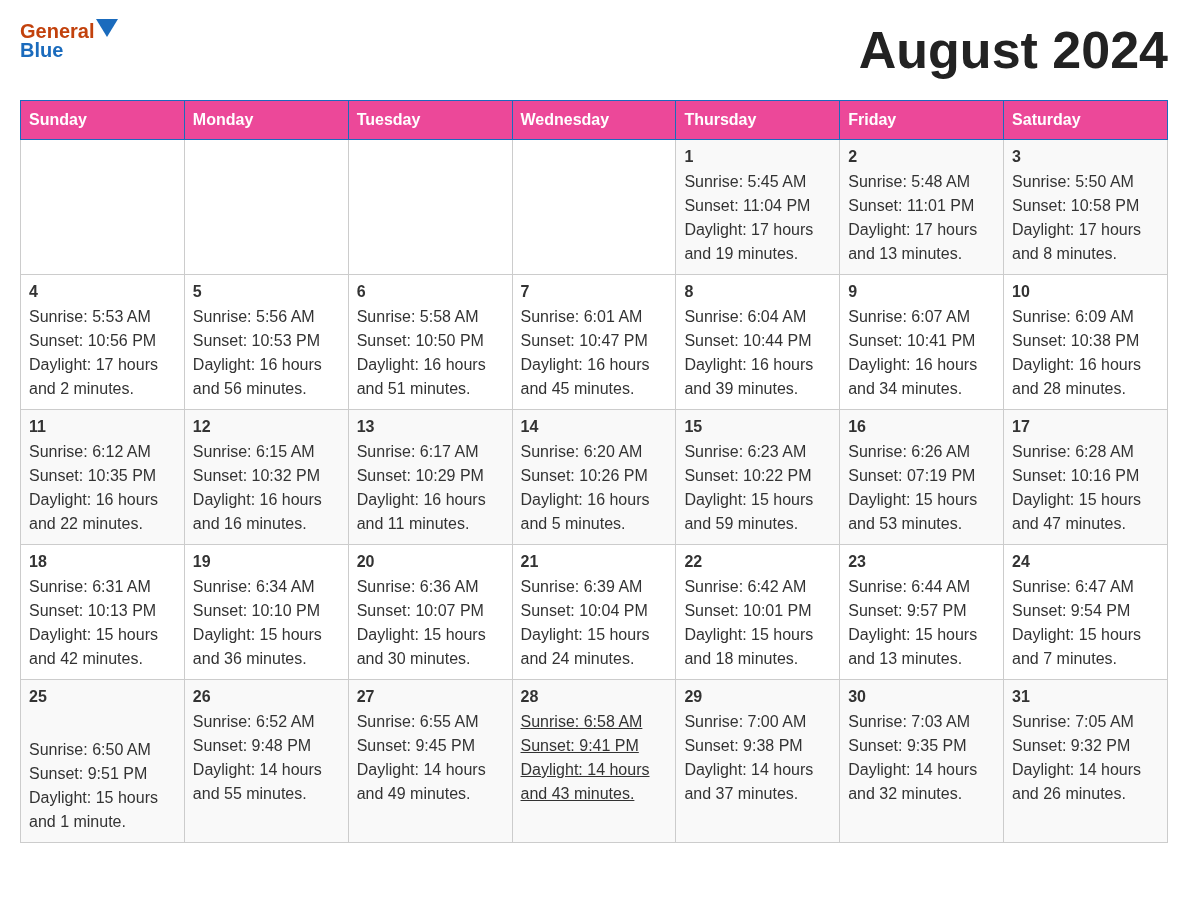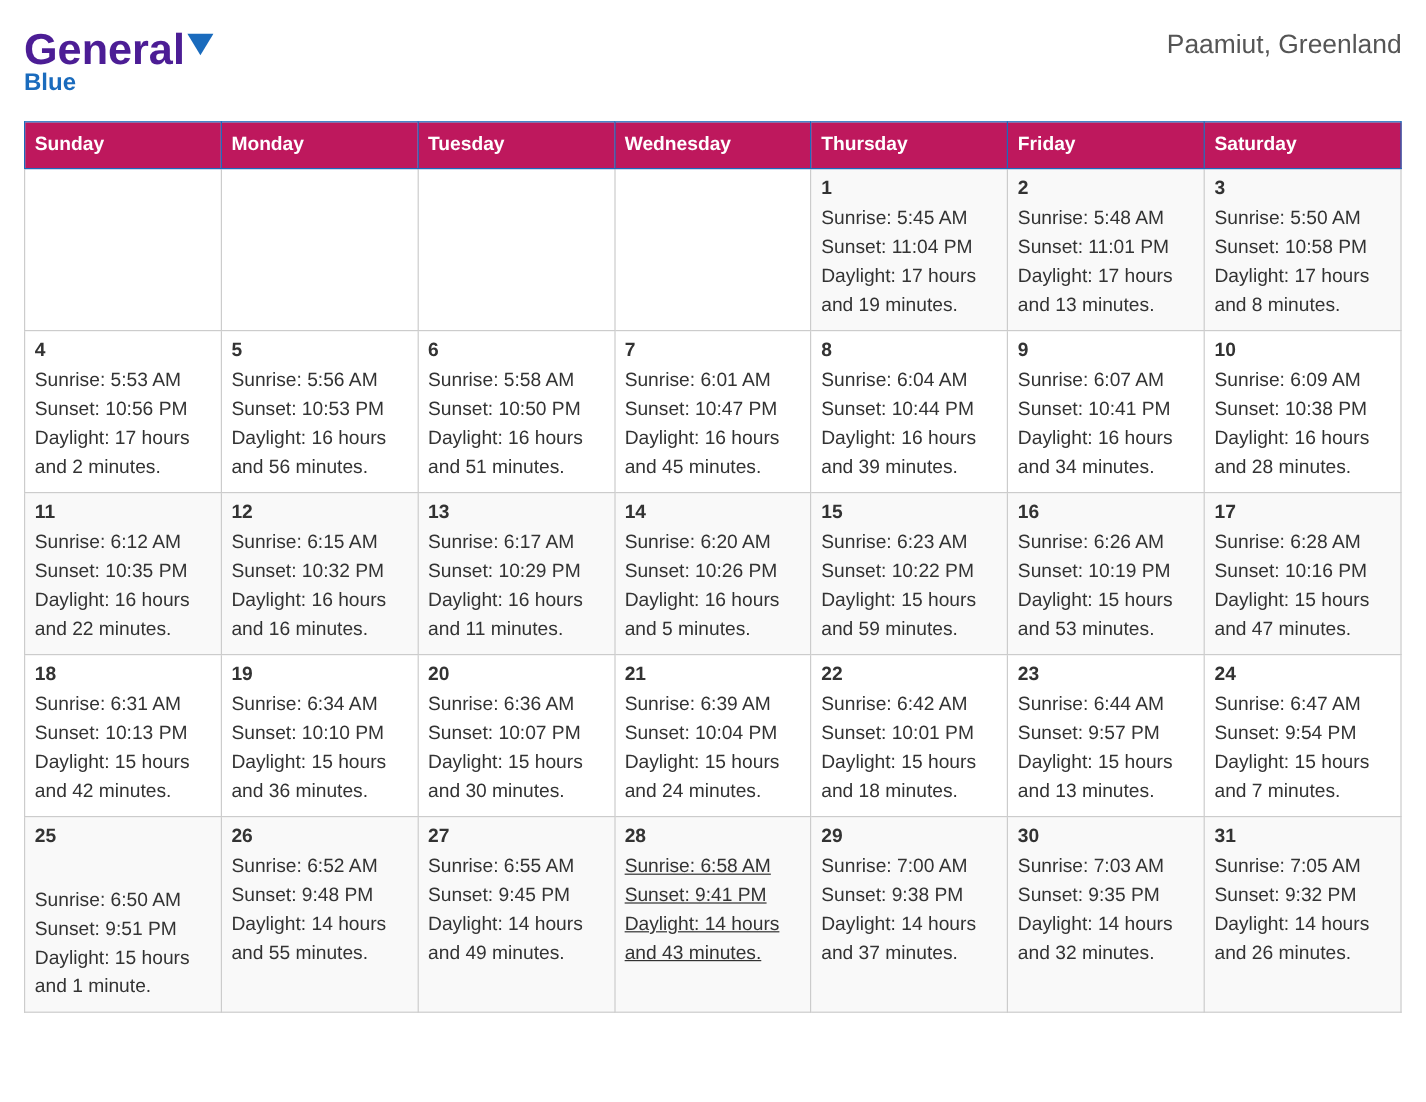--- a/index.html
+++ b/index.html
@@ -15,23 +15,23 @@
       justify-content: space-between;
       align-items: flex-start;
       margin-bottom: 20px;
     }
     .logo {
       display: flex;
       flex-direction: column;
       align-items: flex-start;
     }
     .logo-text {
-      font-size: 36px;
-      font-weight: bold;
-      color: #4c1d95;
+      font-size: 20px;
+      font-weight: bold;
+      color: #c2410c;
     }
     .logo-blue {
       color: #1a6bbd;
       font-size: 20px;
       font-weight: bold;
       margin-top: -4px;
     }
     .title-section {
       text-align: right;
     }
@@ -44,21 +44,21 @@
       font-size: 22px;
       color: #555;
       margin-top: 4px;
     }
     table {
       width: 100%;
       border-collapse: collapse;
       table-layout: fixed;
     }
     thead th {
-      background-color: #be185d;
+      background-color: #ec4899;
       color: #ffffff;
       padding: 10px 8px;
       font-size: 16px;
       font-weight: bold;
       border: 1px solid #1a6bbd;
       text-align: left;
       margin-top: 28px;
     }
     tbody td {
       border: 1px solid #ccc;
@@ -97,21 +97,21 @@
   <div class="logo">
     <div style="display:flex; align-items:center;">
       <span class="logo-text">General</span>
       <svg width="22" height="22" viewBox="0 0 22 22" style="margin-left:2px; margin-top:-4px;">
         <polygon points="0,0 22,0 11,18" fill="#1a6bbd"></polygon>
       </svg>
     </div>
     <span class="logo-blue">Blue</span>
   </div>
   <div class="title-section">
-    <div class="location-title">Paamiut, Greenland</div>
+    <div class="month-title">August 2024</div>
   </div>
 </div>
 
 <table>
   <thead>
     <tr>
     <th>Sunday</th>
         <th>Monday</th>
         <th>Tuesday</th>
         <th>Wednesday</th>
@@ -216,21 +216,21 @@
         </td>
         <td>
           <span class="day-number">15</span>
           <div class="day-info" style="white-space: pre-line;">Sunrise: 6:23 AM
 Sunset: 10:22 PM
 Daylight: 15 hours and 59 minutes.</div>
         </td>
         <td>
           <span class="day-number">16</span>
           <div class="day-info" style="white-space: pre-line;">Sunrise: 6:26 AM
-Sunset: 10:19 PM
+Sunset: 07:19 PM
 Daylight: 15 hours and 53 minutes.</div>
         </td>
         <td>
           <span class="day-number">17</span>
           <div class="day-info" style="white-space: pre-line;">Sunrise: 6:28 AM
 Sunset: 10:16 PM
 Daylight: 15 hours and 47 minutes.</div>
         </td>
       </tr>
       <tr>

